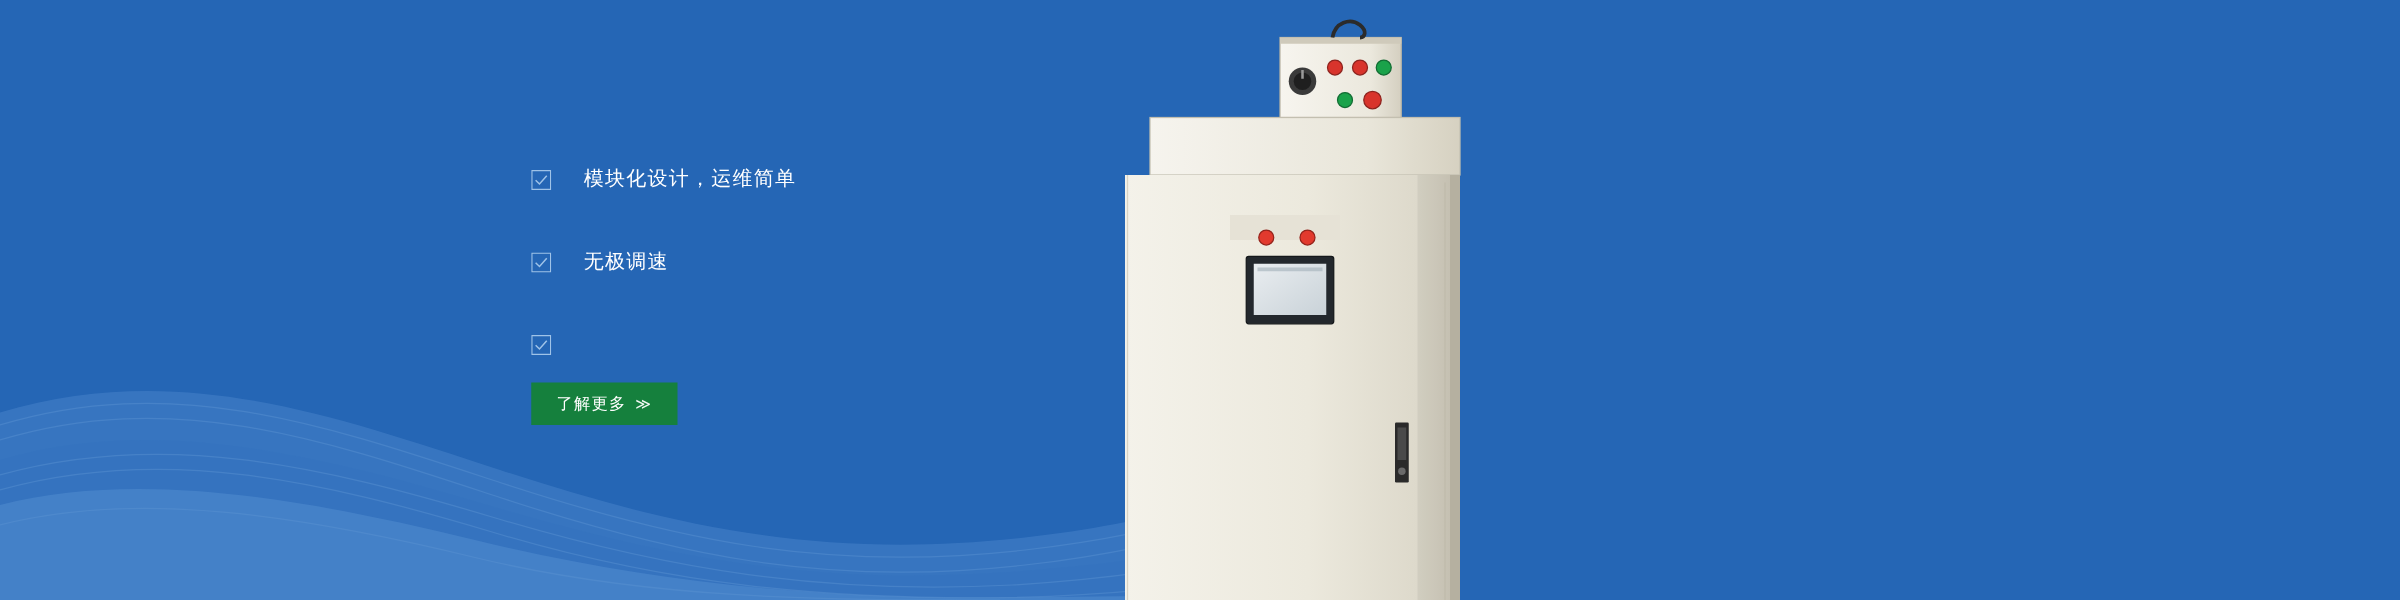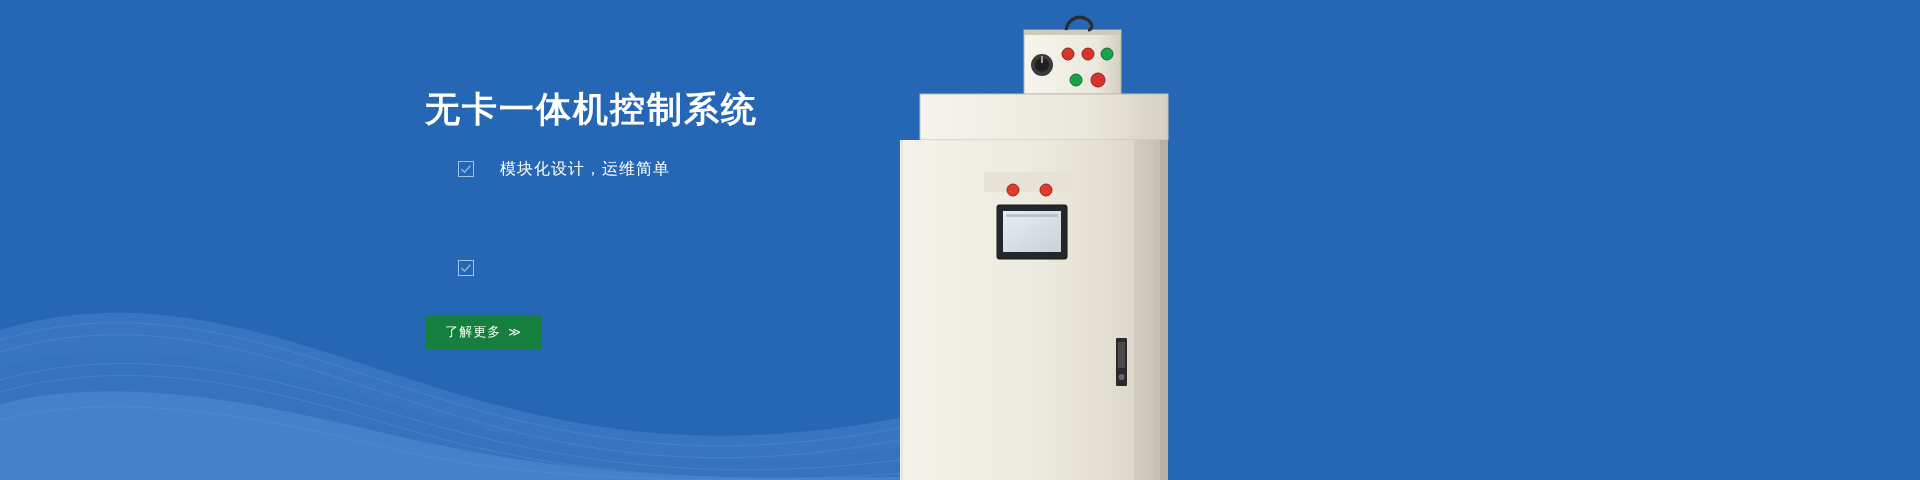--- a/index.html
+++ b/index.html
@@ -30,25 +30,24 @@
     color:#ffffff;
     font-size:35px;
     font-weight:bold;
     letter-spacing:2px;
     line-height:1.2;
     white-space:nowrap;
   }
   .feature-list { margin-top:31px; }
   .feature-item {
     display:flex;
-    align-items:flex-start;
+    align-items:flex-end;
     height:33px;
     margin-bottom:0;
     padding-bottom:0;
-    margin-left:33px;
   }
   .feature-row-spacer { height:33px; }
   .check-box {
     width:16px; height:16px;
     flex:0 0 16px;
     margin-right:26px;
     display:block;
   }
   .feature-text {
     color:#ffffff;
@@ -96,34 +95,40 @@
       <path d="M0,160 C140,118 260,160 400,206 C540,252 660,278 820,260 C900,251 960,235 1000,222"></path>
       <path d="M0,172 C140,130 260,172 400,218 C540,264 660,290 820,272 C900,263 960,247 1000,234"></path>
       <path d="M0,200 C130,164 255,192 395,234 C535,276 660,296 810,288 C895,283 955,272 1000,264"></path>
       <path d="M0,212 C130,176 255,204 395,246 C535,288 660,300 810,298 C895,296 955,288 1000,282"></path>
       <path d="M0,240 C110,212 240,232 380,266 C520,300 660,300 800,300"></path>
     </g>
   </svg>
 
   <div class="content">
 
-    <h1 class="hero-title">无卡一体机控制系统</h1>
 
     <div class="feature-list">
 
       <div class="feature-item">
         <svg class="check-box" viewBox="0 0 16 16" aria-hidden="true">
           <rect x="0.5" y="0.5" width="15" height="15" fill="none" stroke="#9fc3e8" stroke-width="1"></rect>
           <path d="M3.5 8.2 L6.6 11.2 L12.4 4.6" fill="none" stroke="#9fc3e8" stroke-width="1.2"></path>
         </svg>
         <span class="feature-text">模块化设计，运维简单</span>
       </div>
 
       <div class="feature-row-spacer"></div>
 
+      <div class="feature-item">
+        <svg class="check-box" viewBox="0 0 16 16" aria-hidden="true">
+          <rect x="0.5" y="0.5" width="15" height="15" fill="none" stroke="#9fc3e8" stroke-width="1"></rect>
+          <path d="M3.5 8.2 L6.6 11.2 L12.4 4.6" fill="none" stroke="#9fc3e8" stroke-width="1.2"></path>
+        </svg>
+        <span class="feature-text">无极调速</span>
+      </div>
 
       <div class="feature-row-spacer"></div>
 
       <div class="feature-item">
         <svg class="check-box" viewBox="0 0 16 16" aria-hidden="true">
           <rect x="0.5" y="0.5" width="15" height="15" fill="none" stroke="#9fc3e8" stroke-width="1"></rect>
           <path d="M3.5 8.2 L6.6 11.2 L12.4 4.6" fill="none" stroke="#9fc3e8" stroke-width="1.2"></path>
         </svg>
       </div>
 

